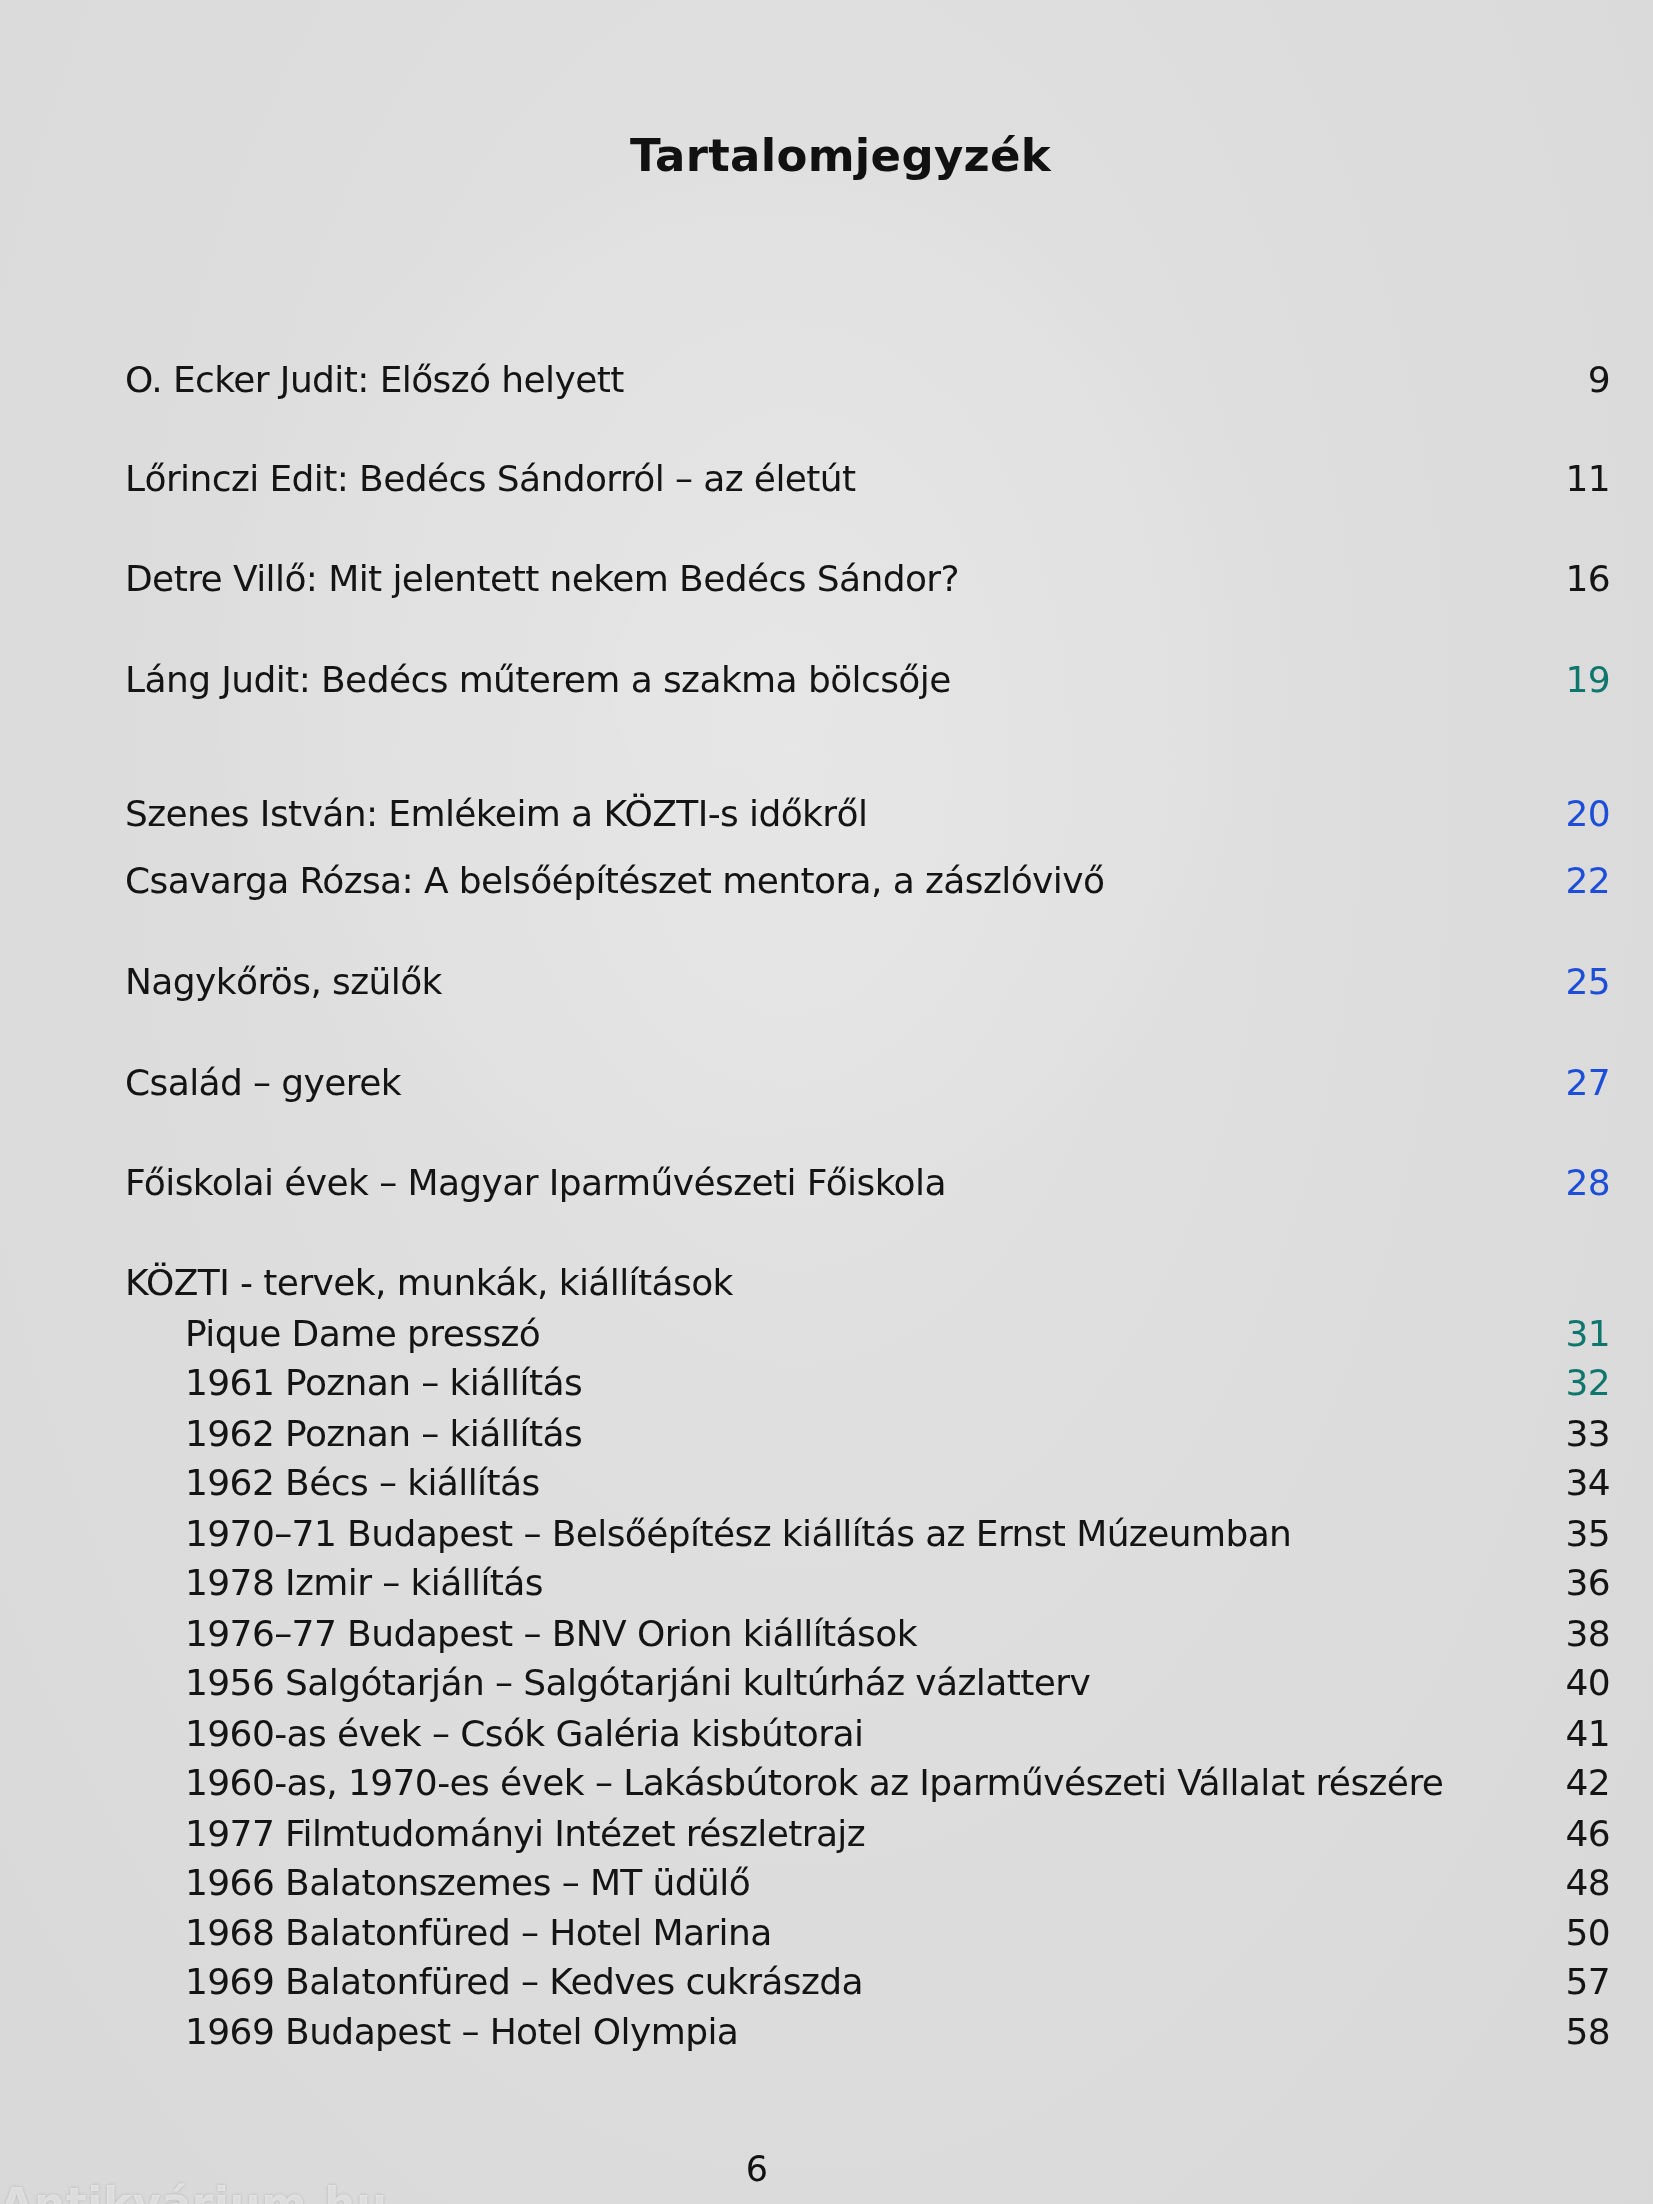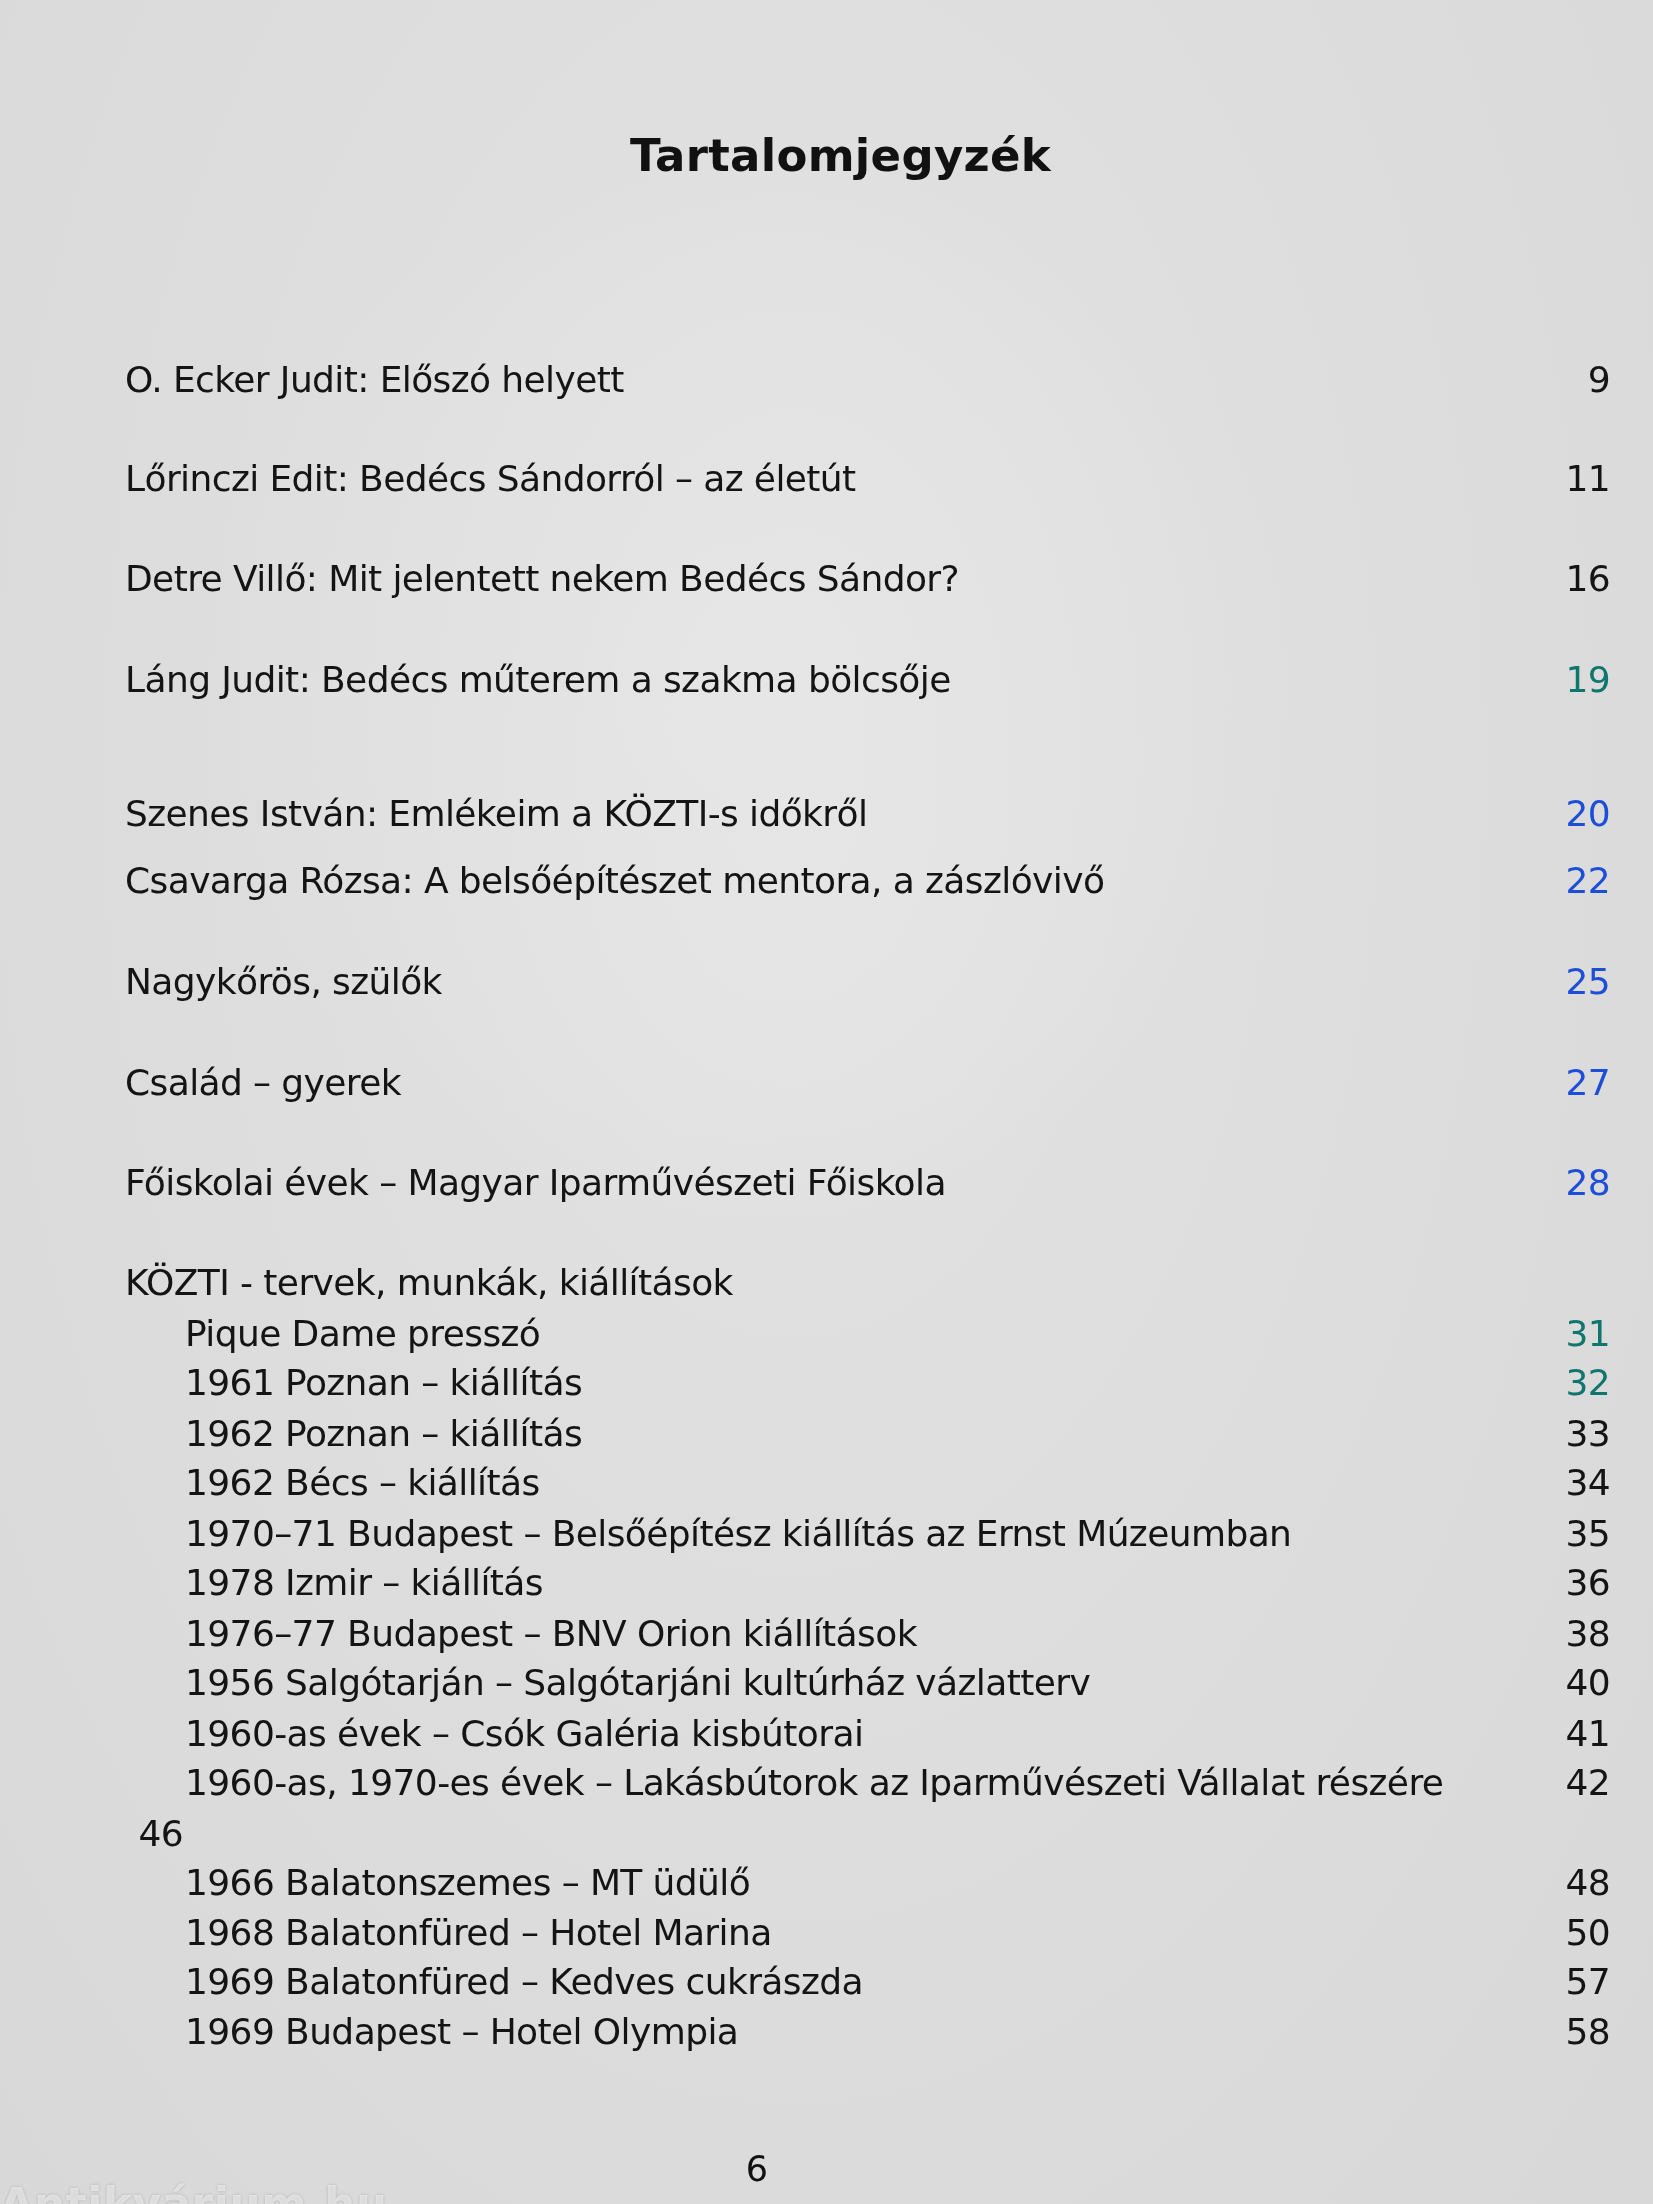--- a/index.html
+++ b/index.html
@@ -125,20 +125,21 @@
   </div>
   <div class="row sub" style="top:1713px">
     <span class="label">1960-as évek – Csók Galéria kisbútorai</span>
     <span class="page">41</span>
   </div>
   <div class="row sub" style="top:1762px">
     <span class="label">1960-as, 1970-es évek – Lakásbútorok az Iparművészeti Vállalat részére</span>
     <span class="page">42</span>
   </div>
   <div class="row sub" style="top:1813px">
+    <span class="label">1977 Filmtudományi Intézet részletrajz</span>
     <span class="page">46</span>
   </div>
   <div class="row sub" style="top:1862px">
     <span class="label">1966 Balatonszemes – MT üdülő</span>
     <span class="page">48</span>
   </div>
   <div class="row sub" style="top:1912px">
     <span class="label">1968 Balatonfüred – Hotel Marina</span>
     <span class="page">50</span>
   </div>

